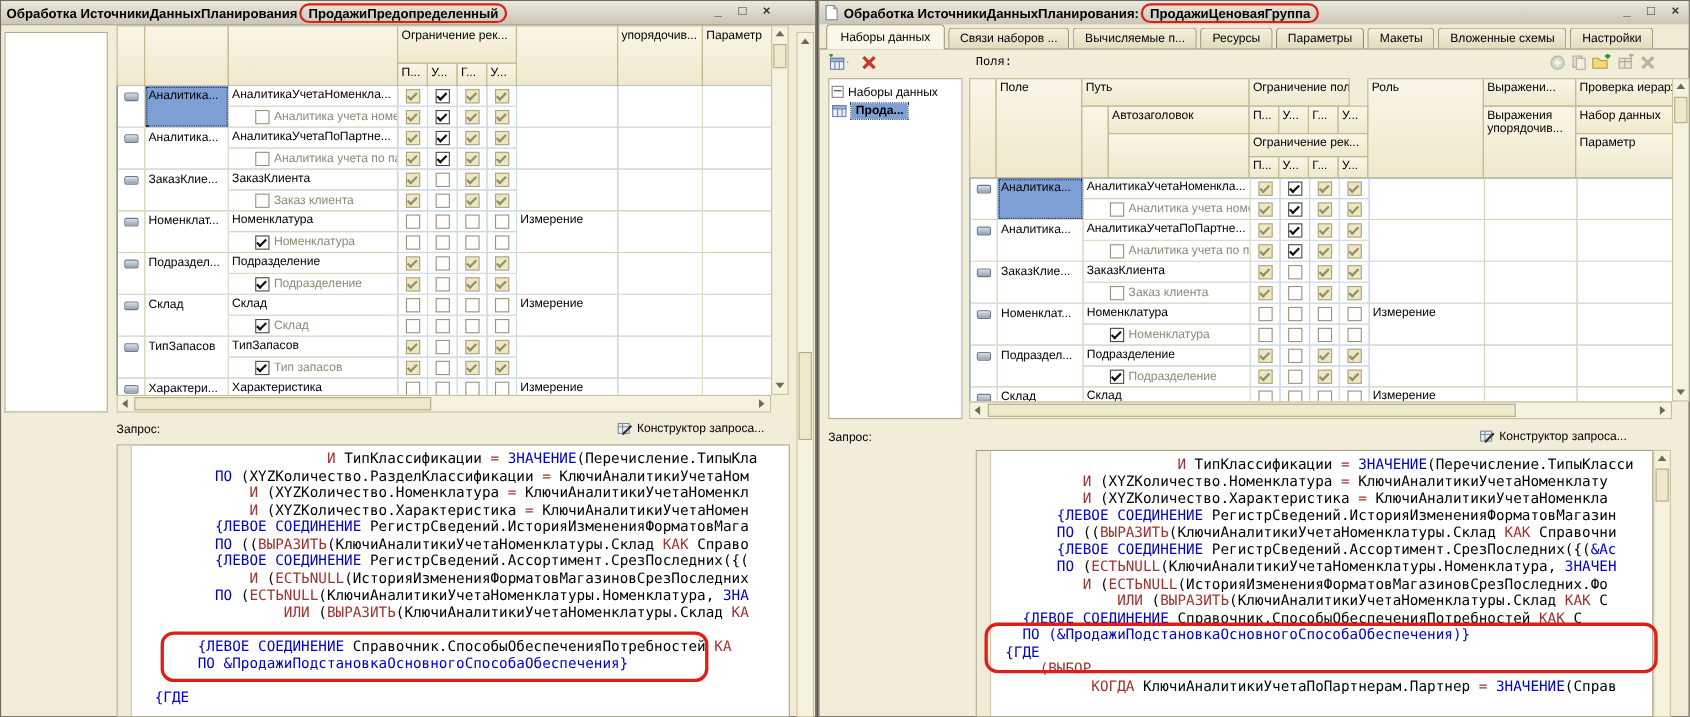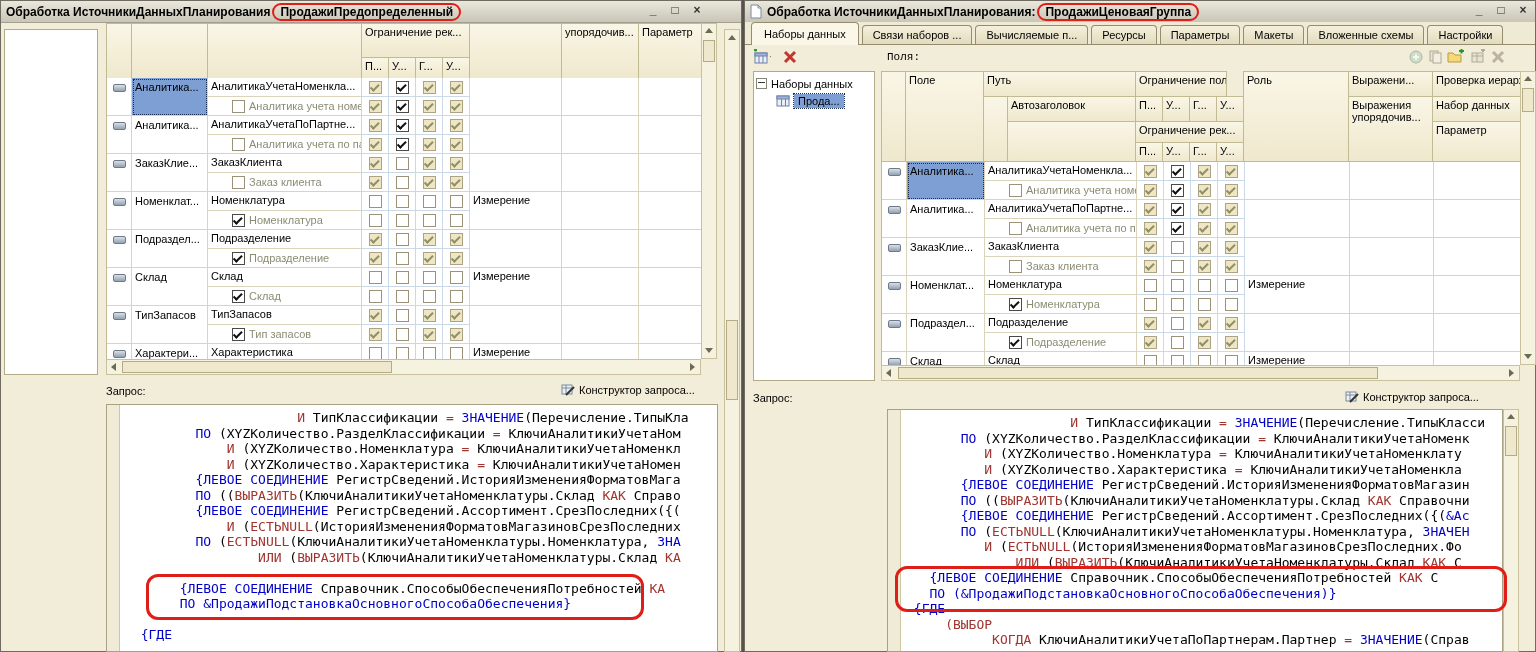--- a/index.html
+++ b/index.html
@@ -598,21 +598,21 @@
         <line x1="2" y1="2" x2="12" y2="12" stroke="#B9B3A0" stroke-width="3"></line>
         <line x1="12" y1="2" x2="2" y2="12" stroke="#B9B3A0" stroke-width="3"></line>
       </svg>
     </div>
 
     <div class="treepane" style="left:8px;top:70px;width:122px;height:310px;">
       <div class="treerow">
         <span class="expander"></span>
         <span>Наборы данных</span>
       </div>
-      <div class="treerow" style="margin-left:20px;">
+      <div class="treerow" style="font-weight:bold;">
         <svg width="14" height="12">
           <rect x="1" y="1" width="12" height="10" fill="#EAF0F6" stroke="#6E80A8"></rect>
           <rect x="1" y="1" width="12" height="3" fill="#9FB4D8" stroke="#6E80A8"></rect>
           <line x1="5.5" y1="4" x2="5.5" y2="11" stroke="#6E80A8"></line>
             <line x1="9.5" y1="4" x2="9.5" y2="11" stroke="#6E80A8"></line>
         </svg>
         <span class="treesel">Прода...</span>
       </div>
     </div>
 
@@ -930,21 +930,20 @@
           <line x1="5" y1="2" x2="5" y2="11" stroke="#7A8BA0"></line>
         <line x1="5" y1="12" x2="13" y2="4" stroke="#333" stroke-width="2"></line>
       </svg>
       <span>Конструктор запроса...</span>
     </div>
 
     <div class="qeditor" id="qed-right" style="left:142px;top:408px;width:616px;height:243px;">
       <div class="qmargin"></div>
       <div class="qlines" id="qlines-right">
           <div class="qline"><span class="tk-r">                     И</span><span> ТипКлассификации </span><span class="tk-r">=</span><span> </span><span class="tk-k">ЗНАЧЕНИЕ</span><span>(Перечисление.ТипыКласси</span></div>
-          <div class="qline"><span class="tk-k">       ПО</span><span> (XYZКоличество.РазделКлассификации </span><span class="tk-r">=</span><span> КлючиАналитикиУчетаНоменк</span></div>
           <div class="qline"><span class="tk-r">          И</span><span> (XYZКоличество.Номенклатура </span><span class="tk-r">=</span><span> КлючиАналитикиУчетаНоменклату</span></div>
           <div class="qline"><span class="tk-r">          И</span><span> (XYZКоличество.Характеристика </span><span class="tk-r">=</span><span> КлючиАналитикиУчетаНоменкла</span></div>
           <div class="qline"><span class="tk-k">       {ЛЕВОЕ СОЕДИНЕНИЕ</span><span> РегистрСведений.ИсторияИзмененияФорматовМагазин</span></div>
           <div class="qline"><span class="tk-k">       ПО</span><span> ((</span><span class="tk-r">ВЫРАЗИТЬ</span><span>(КлючиАналитикиУчетаНоменклатуры.Склад </span><span class="tk-r">КАК</span><span> Справочни</span></div>
           <div class="qline"><span class="tk-k">       {ЛЕВОЕ СОЕДИНЕНИЕ</span><span> РегистрСведений.Ассортимент.СрезПоследних({(</span><span class="tk-k">&amp;Ас</span></div>
           <div class="qline"><span class="tk-k">       ПО</span><span> (</span><span class="tk-r">ЕСТЬNULL</span><span>(КлючиАналитикиУчетаНоменклатуры.Номенклатура, </span><span class="tk-k">ЗНАЧЕН</span></div>
           <div class="qline"><span class="tk-r">          И</span><span> (</span><span class="tk-r">ЕСТЬNULL</span><span>(ИсторияИзмененияФорматовМагазиновСрезПоследних.Фо</span></div>
           <div class="qline"><span class="tk-r">              ИЛИ</span><span> (</span><span class="tk-r">ВЫРАЗИТЬ</span><span>(КлючиАналитикиУчетаНоменклатуры.Склад </span><span class="tk-r">КАК</span><span> С</span></div>
           <div class="qline"><span class="tk-k">   {ЛЕВОЕ СОЕДИНЕНИЕ</span><span> Справочник.СпособыОбеспеченияПотребностей </span><span class="tk-r">КАК</span><span> С</span></div>
           <div class="qline"><span class="tk-k">   ПО (&amp;ПродажиПодстановкаОсновногоСпособаОбеспечения)}</span></div>

